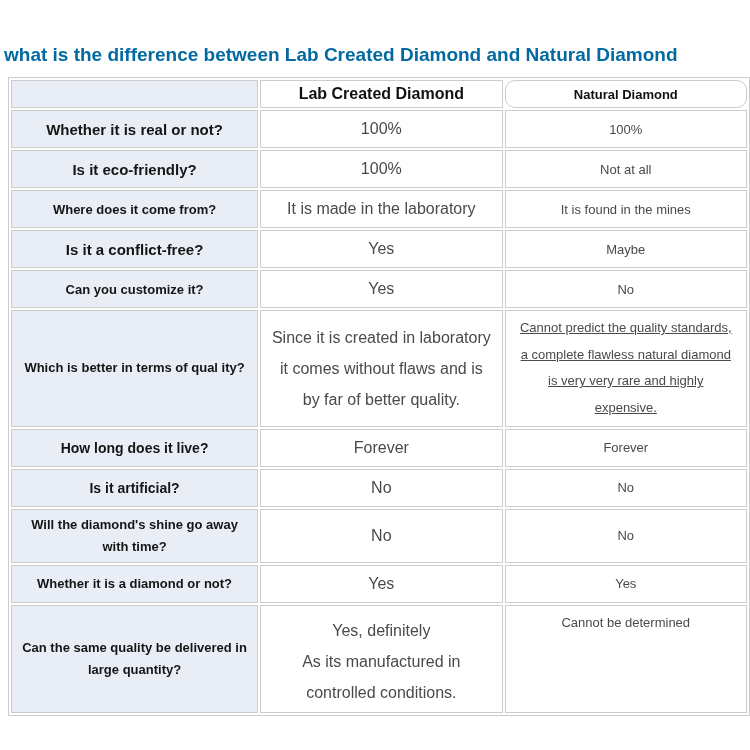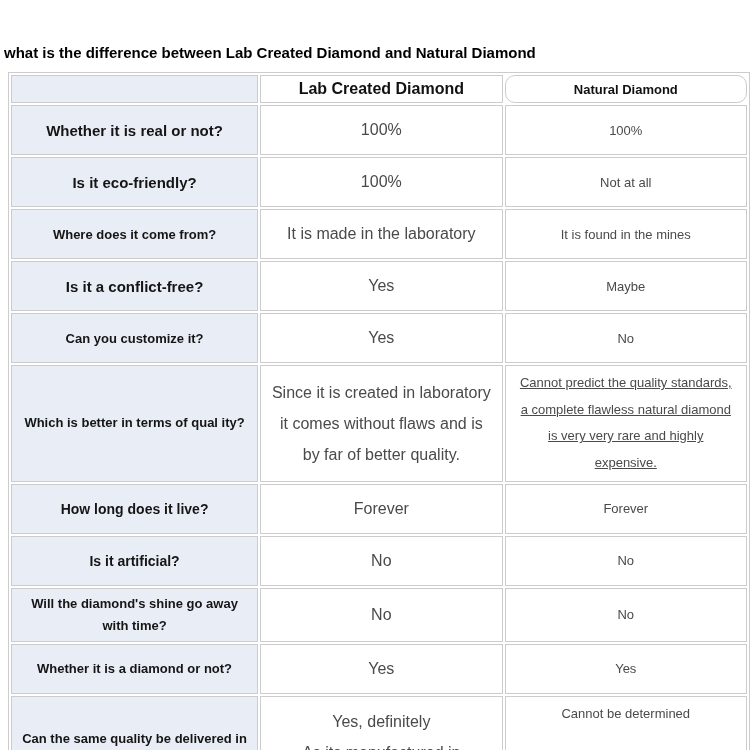--- a/index.html
+++ b/index.html
@@ -8,23 +8,23 @@
     background: #ffffff;
   }
   body {
     width: 750px;
     height: 750px;
     overflow: hidden;
     font-family: "Liberation Sans", sans-serif;
   }
   .page-title {
     margin: 44px 0 0 4px;
-    font-size: 15px;
+    font-size: 19px;
     font-weight: bold;
-    color: #000000;
+    color: #0369a1;
     white-space: nowrap;
   }
   table.cmp {
     margin: 11px 0 0 8px;
     border-collapse: separate;
     border-spacing: 2px;
     border: 1px solid #cccccc;
     background: #ffffff;
   }
   .cmp th, .cmp td {
@@ -55,21 +55,21 @@
   }
   
   .head-lab  { width: 250px; font-size: 16px; font-weight: bold; color: #111111; }
   .head-nat  { width: 252px; font-size: 13px; font-weight: bold; color: #111111; border-radius: 10px; }
   
   .lbl-lg { font-size: 15px; }
   .lbl-md { font-size: 14px; }
   .lbl-sm { font-size: 13px; }
   
   .rh-head { height: 24px; }
-  .rh-std  { height: 50px; }
+  .rh-std  { height: 38px; }
   .rh-2l   { height: 54px; }
   .rh-4l   { height: 96px; }
   .rh-3l   { height: 80px; }
   
   .lab-col.multiline { line-height: 1.95; }
   .nat-col.multiline { line-height: 2.05; text-decoration: underline; }
   .label-col.multiline { line-height: 1.7; }
   .pre-line { white-space: pre-line; }
   .top-align .lab-col, .top-align .nat-col { vertical-align: top; padding-top: 9px; }
 </style>

